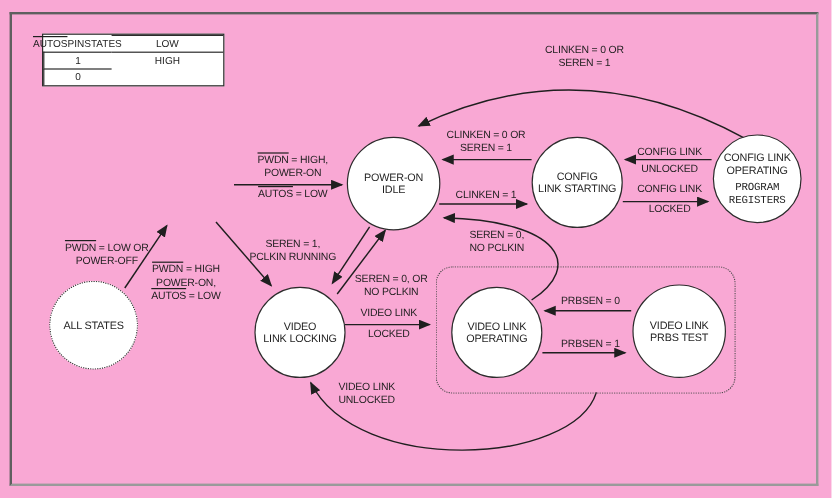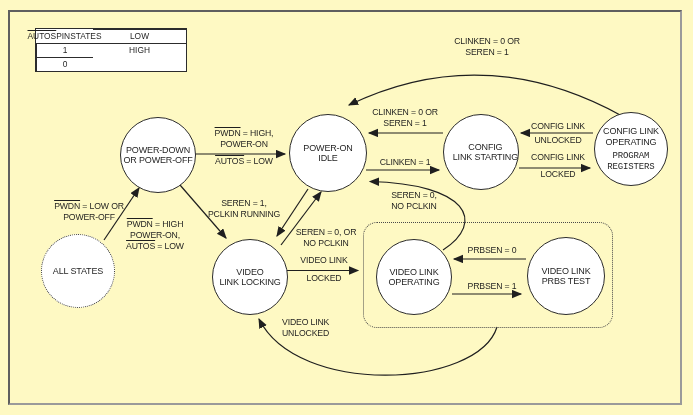--- a/index.html
+++ b/index.html
@@ -1,16 +1,16 @@
 <!DOCTYPE html>
 <html><head>
 <meta charset="utf-8">
 <style>
   html,body{margin:0;padding:0;background:#fff;}
-  .stage{position:relative;width:693px;height:415px;background:#fef9c3;overflow:hidden;
+  .stage{position:relative;width:693px;height:415px;background:#f9a8d4;overflow:hidden;
          font-family:"Liberation Sans",sans-serif;color:#1f1f1f;}
   .frame{position:absolute;left:8px;top:10px;width:670px;height:391px;
          border:2px solid;border-color:#5f5f5f #9a9a9a #9a9a9a #5f5f5f;}
   
   .tbl{position:absolute;left:35px;top:28px;width:150px;border:1.3px solid #2c2c2c;
        display:grid;grid-template-columns:57px 1fr;font-size:8.4px;line-height:10.5px;
        text-align:center;background:#fff;}
   .tbl .cell{display:flex;align-items:center;justify-content:center;padding:1px 0;}
   .tbl .bl{border-left:1.1px solid #2c2c2c;}
   .tbl .bt{border-top:1.1px solid #2c2c2c;height:11px;}
@@ -69,29 +69,25 @@
         <span> PIN</span>
         <br>
         <span>STATES</span>
       </div>
     <div class="cell bt">LOW</div>
     <div class="cell bt bl">1</div>
     <div class="cell bt">HIGH</div>
     <div class="cell bt bl">0</div>
   </div>
 
-  <div class="state" style="left:120px;top:117px;width:74px;height:74px;">
-    <div class="state-label">POWER-DOWN
-OR POWER-OFF</div>
-  </div>
   <div class="state" style="left:289px;top:114px;width:76px;height:76px;">
     <div class="state-label">POWER-ON
 IDLE</div>
   </div>
-  <div class="state" style="left:443px;top:114px;width:74px;height:74px;align-items:flex-end;">
+  <div class="state" style="left:443px;top:114px;width:74px;height:74px;">
     <div class="state-label">CONFIG
 LINK STARTING</div>
   </div>
   <div class="state" style="left:594px;top:112px;width:72px;height:72px;">
     <div class="state-label">CONFIG LINK
 OPERATING</div>
     <div class="state-label">PROGRAM
 REGISTERS</div>
   </div>
   <div class="state" style="left:212px;top:239px;width:74px;height:74px;">

